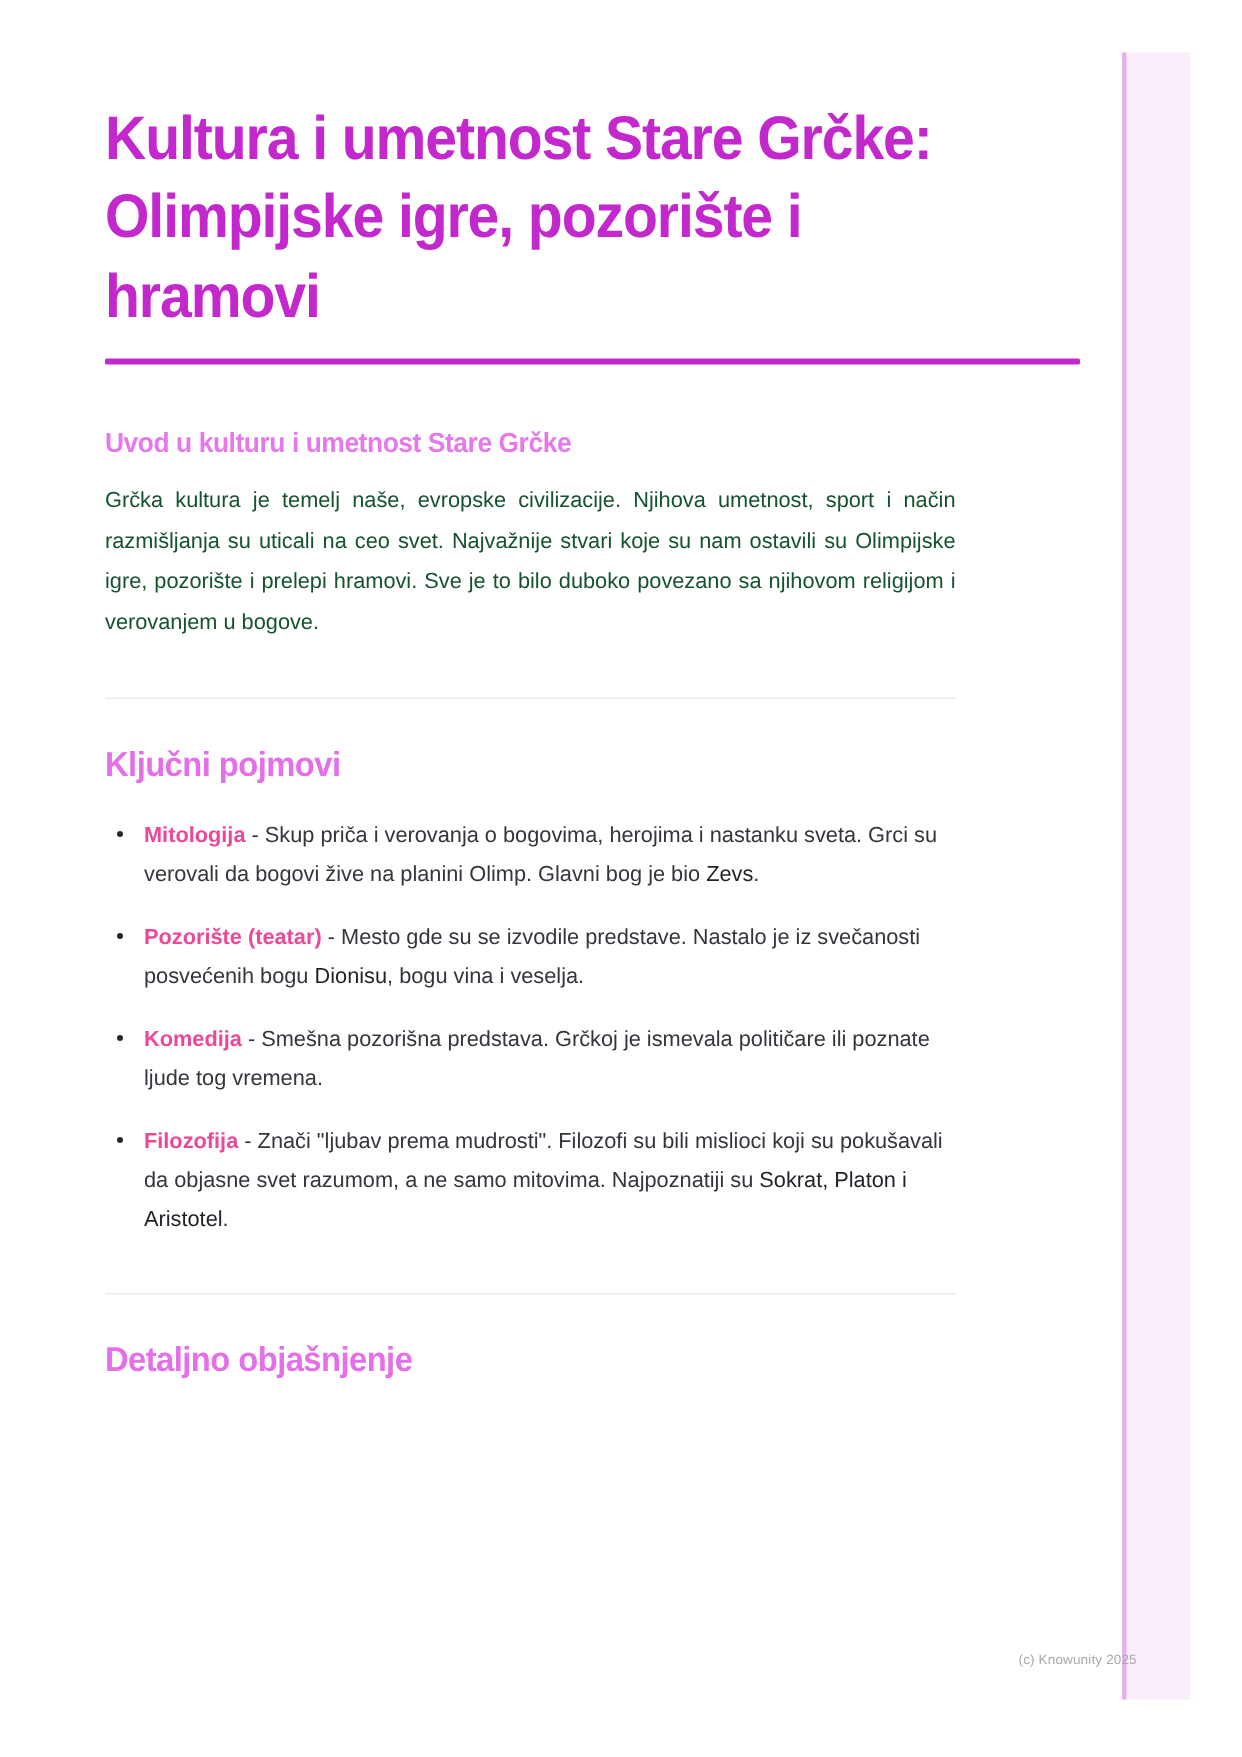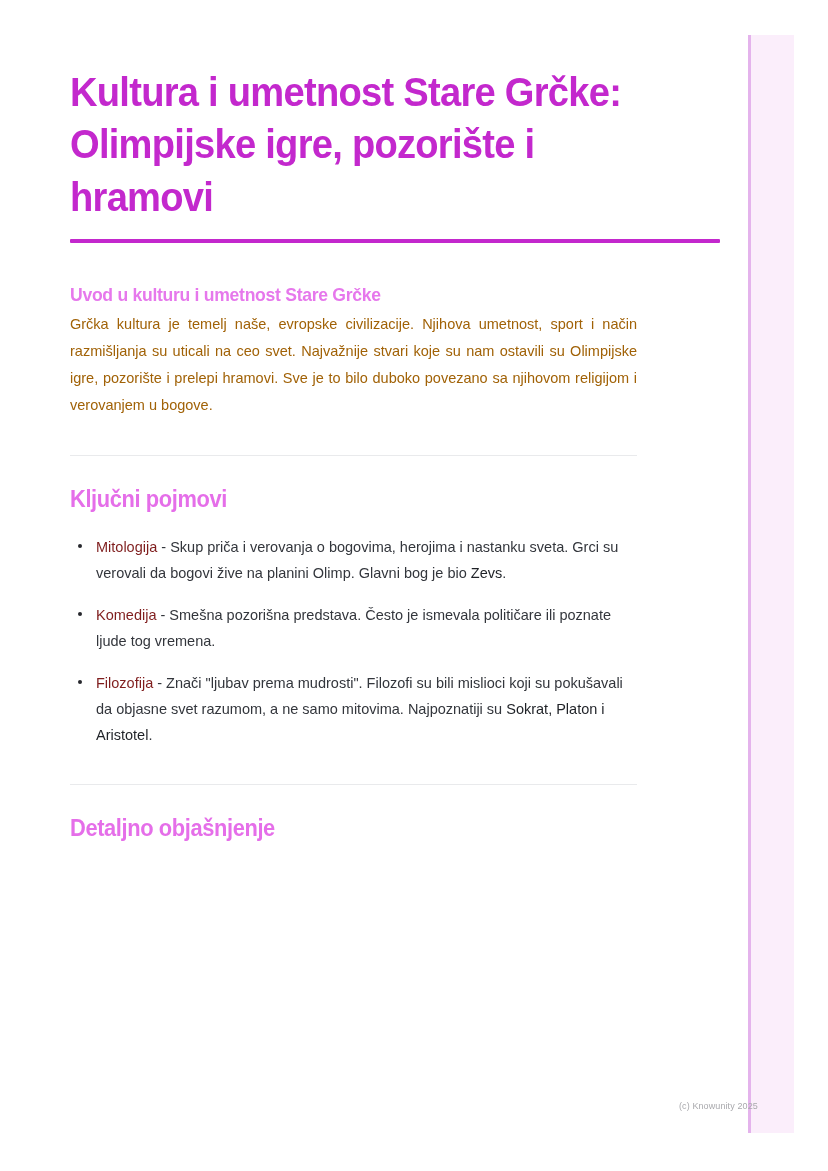--- a/index.html
+++ b/index.html
@@ -85,23 +85,23 @@
     color: #e56ee9;
     margin: 30px 0 0 0;
     transform: scaleX(0.95);
     transform-origin: left center;
   }
 
   
   .body-par {
     font-size: 14.5px;
     line-height: 27px;
-    color: #a16207;
+    color: #14532d;
     text-align: justify;
-    margin: 5px 0 0 0;
+    margin: 15px 0 0 0;
     width: 567px;
   }
 
   
   .soft-rule {
     width: 567px;
     height: 1px;
     background: #e9eaec;
     margin: 36px 0 0 0;
   }
@@ -127,22 +127,22 @@
   ul.terms > li .dot {
     position: absolute;
     left: 8px;
     top: 10px;
     width: 4px;
     height: 4px;
     border-radius: 50%;
     background: #26282d;
   }
   .term-name {
-    font-weight: normal;
-    color: #7f1d1d;
+    font-weight: bold;
+    color: #ec4899;
   }
   .term-em {
     font-weight: normal;
     color: #1f2227;
   }
 
   
   .footer-note {
     position: absolute;
     left: 679px;
@@ -169,21 +169,22 @@
     <h2 class="h-small">Uvod u kulturu i umetnost Stare Grčke</h2>
 
     <p class="body-par">Grčka kultura je temelj naše, evropske civilizacije. Njihova umetnost, sport i način razmišljanja su uticali na ceo svet. Najvažnije stvari koje su nam ostavili su Olimpijske igre, pozorište i prelepi hramovi. Sve je to bilo duboko povezano sa njihovom religijom i verovanjem u bogove.</p>
 
     <div class="soft-rule"></div>
 
     <h2 class="h-large">Ključni pojmovi</h2>
 
     <ul class="terms" id="terms-list">
         <li><span class="dot"></span><span class="term-name">Mitologija</span><span> - </span><span>Skup priča i verovanja o bogovima, herojima i nastanku sveta. Grci su verovali da bogovi žive na planini Olimp. Glavni bog je bio </span><span class="term-em">Zevs</span><span>.</span></li>
-        <li><span class="dot"></span><span class="term-name">Komedija</span><span> - </span><span>Smešna pozorišna predstava. Često je ismevala političare ili poznate ljude tog vremena.</span></li>
+        <li><span class="dot"></span><span class="term-name">Pozorište (teatar)</span><span> - </span><span>Mesto gde su se izvodile predstave. Nastalo je iz svečanosti posvećenih bogu </span><span class="term-em">Dionisu</span><span>, bogu vina i veselja.</span></li>
+        <li><span class="dot"></span><span class="term-name">Komedija</span><span> - </span><span>Smešna pozorišna predstava. Grčkoj je ismevala političare ili poznate ljude tog vremena.</span></li>
         <li><span class="dot"></span><span class="term-name">Filozofija</span><span> - </span><span>Znači "ljubav prema mudrosti". Filozofi su bili mislioci koji su pokušavali da objasne svet razumom, a ne samo mitovima. Najpoznatiji su </span><span class="term-em">Sokrat, Platon i Aristotel</span><span>.</span></li>
       </ul>
 
     <div class="soft-rule"></div>
 
     <h2 class="h-large">Detaljno objašnjenje</h2>
 
   </div>
 
   <div class="footer-note">(c) Knowunity 2025</div>

